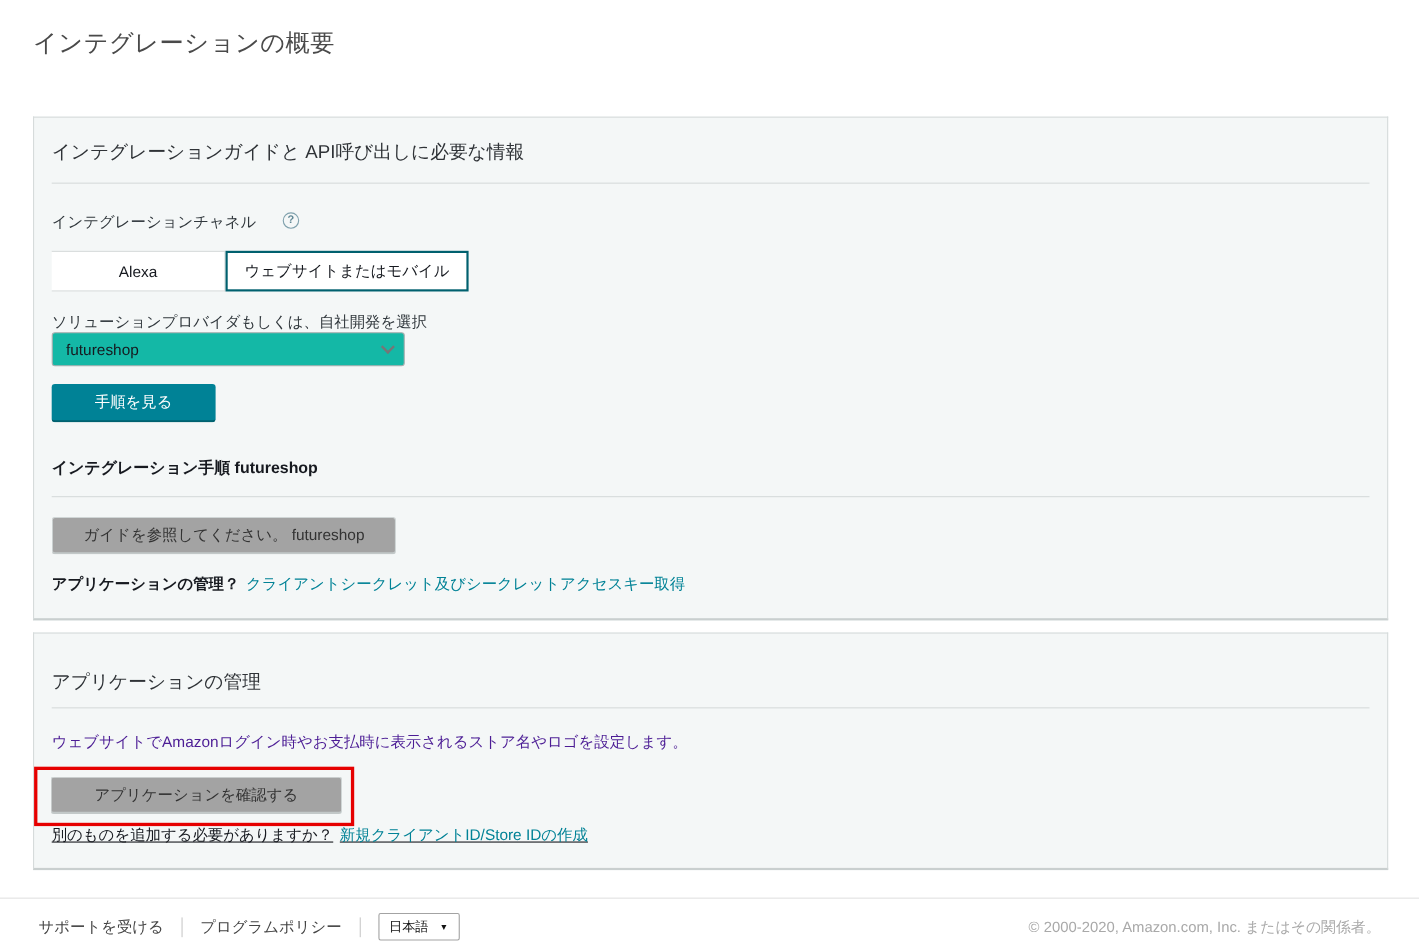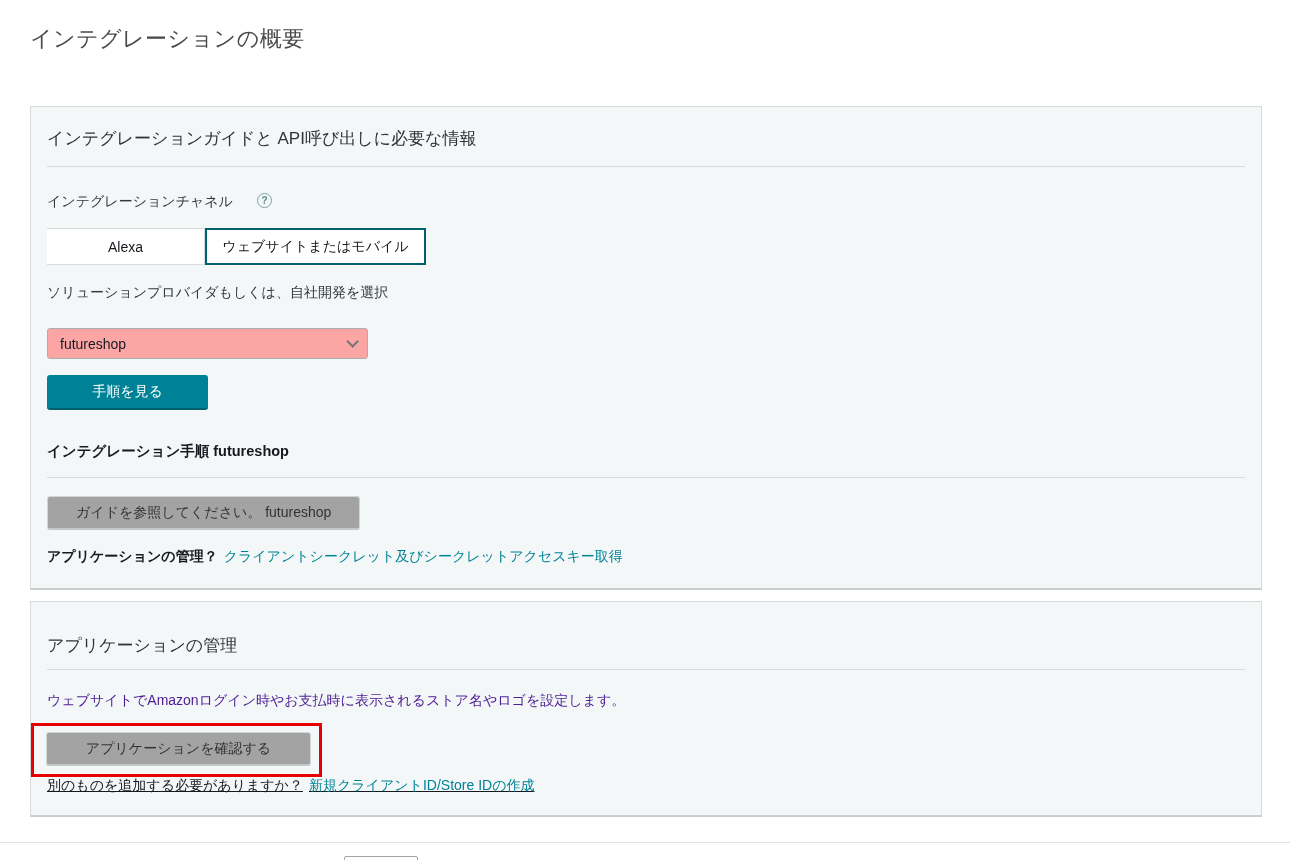--- a/index.html
+++ b/index.html
@@ -25,27 +25,27 @@
     width:15px; height:15px; border:1px solid #7fa1ad; border-radius:50%;
     color:#5f8795; font-size:10px; font-weight:700; cursor:pointer; }
 
   .tab-group { display:flex; margin-top:17px; }
   .tab { height:37px; background:#ffffff; font-size:14px; color:#16191f;
     display:flex; align-items:center; justify-content:center; cursor:pointer; }
   .tab.selected { width:221px; border:2px solid #00606e; z-index:2; }
   .tab.unselected { width:158px; border:1px solid #d6dbdb; border-left:none; }
 
   .field-label { margin-top:19px; font-size:14px; color:#31383d; }
-  .select-box { margin-top:26px; width:321px; height:31px; background:#fca5a5;
+  .select-box { margin-top:0; width:321px; height:31px; background:#14b8a6;
     border:1px solid #a9afaf; border-radius:3px; display:flex; align-items:center;
     justify-content:space-between; padding:0 12px; font-size:14px; color:#16191f; cursor:pointer; }
   .chevron { width:9px; height:9px; border-right:2px solid #767676; border-bottom:2px solid #767676;
     transform:rotate(45deg) translateY(-3px); }
 
-  .primary-btn { margin-top:16px; width:161px; height:35px; background:#008296;
+  .primary-btn { margin-top:16px; width:149px; height:35px; background:#008296;
     border:none; border-bottom:2px solid #00616f; border-radius:3px;
     color:#ffffff; font-size:14px; cursor:pointer; font-family:inherit; }
 
   .steps-header { margin-top:32px; font-size:14.5px; font-weight:700; color:#16191f; }
 
   .secondary-btn { height:34px; background:#a3a3a3; border:1px solid #d0d6d6;
     border-bottom:2px solid #c2c8c8; border-radius:3px; color:#333;
     font-size:14px; padding:0 28px; cursor:pointer; font-family:inherit; }
   .guide-btn { min-width:290px; }
   .app-btn { min-width:265px; }

